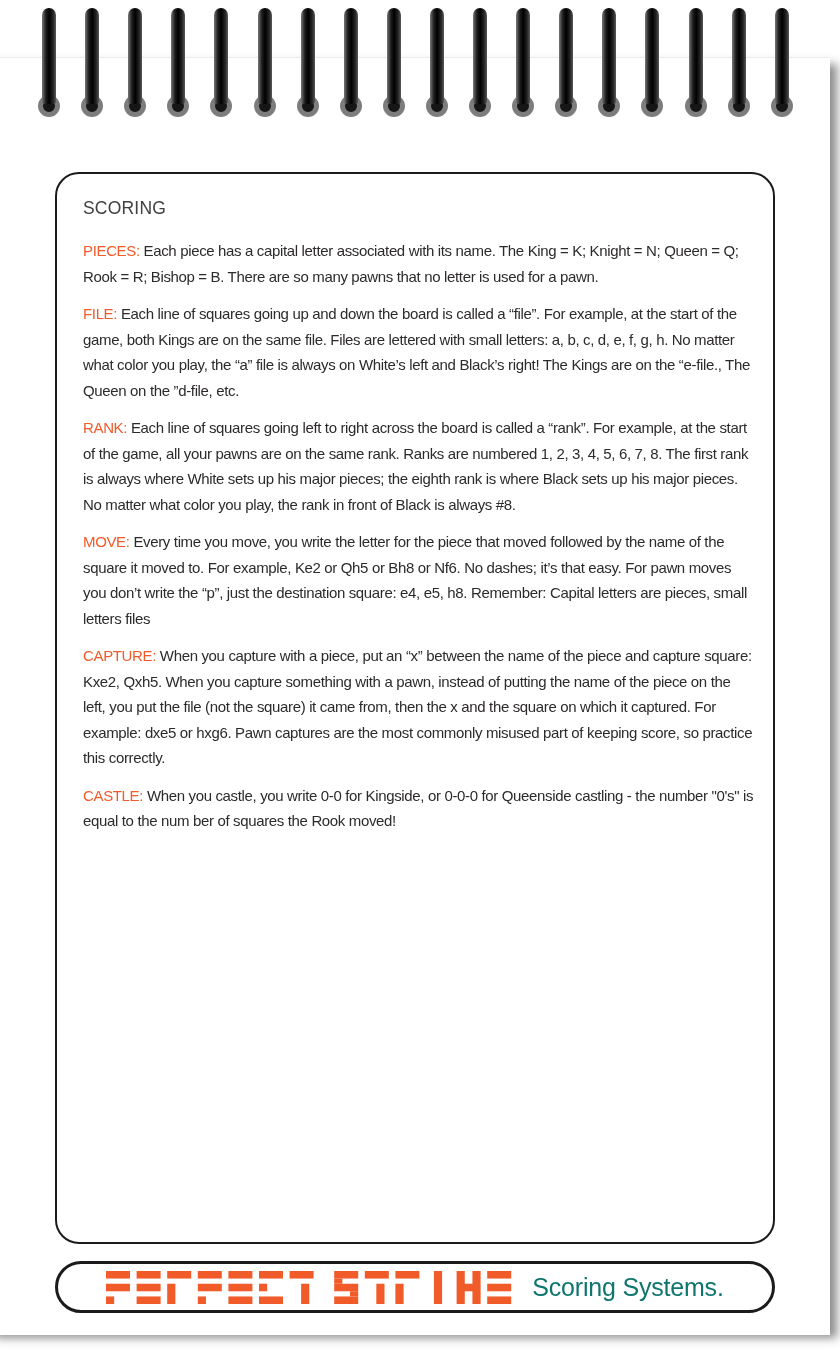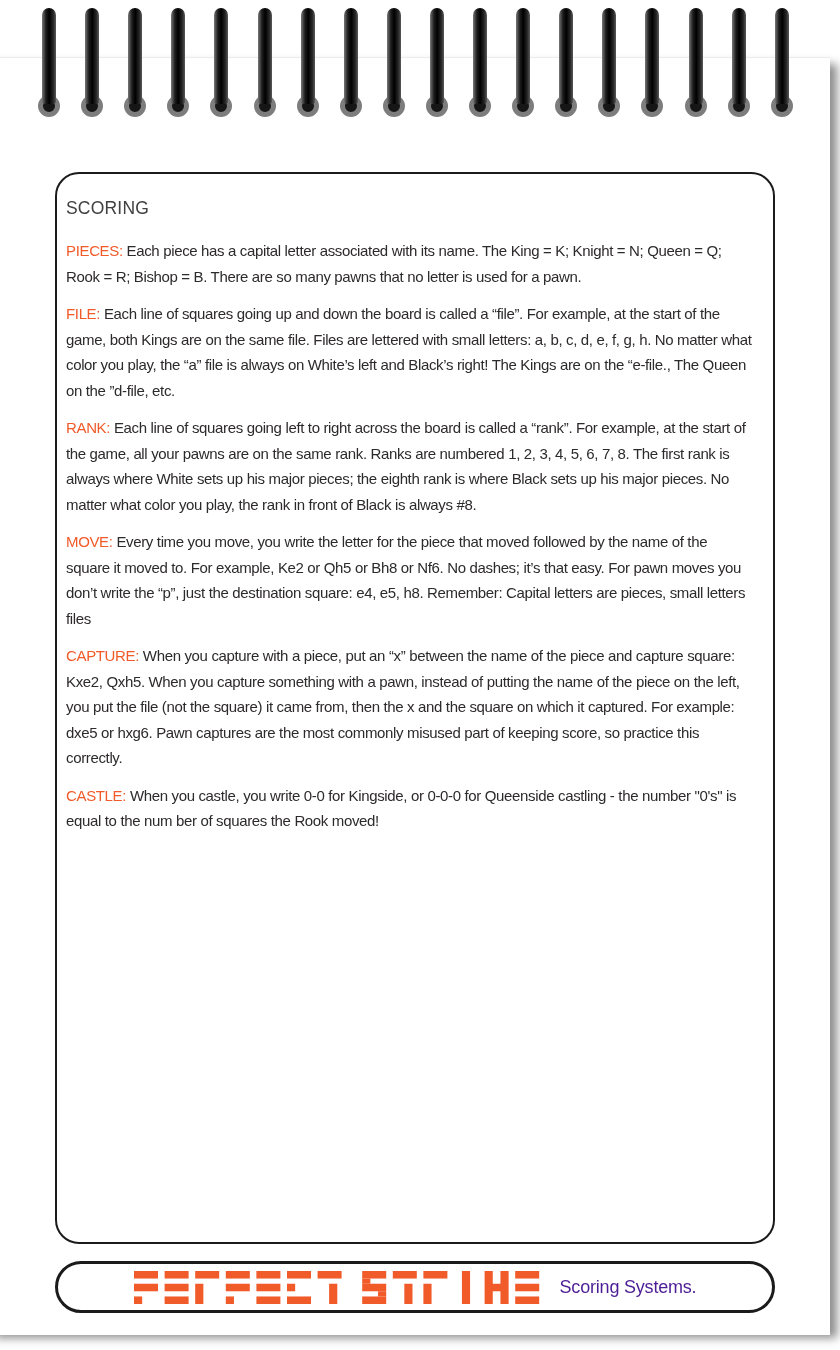--- a/index.html
+++ b/index.html
@@ -23,40 +23,40 @@
   }
   .post .bar{
     position:absolute;top:8px;left:-7px;width:14px;height:96px;
     border-radius:7px 7px 3px 3px;
     background:linear-gradient(90deg,#787878 0%,#1d1d1d 28%,#000 52%,#262626 80%,#5a5a5a 100%);
   }
   
   .content-box{
     position:absolute;left:55px;top:172px;width:720px;height:1072px;box-sizing:border-box;
     background:#fff;border:2.5px solid var(--border);border-radius:24px;
-    padding:21px 19px 0 9px;
+    padding:21px 19px 0 26px;
   }
   .title{
     margin:0 0 17px 0;font-size:17.5px;font-weight:normal;color:var(--title);
     letter-spacing:0.2px;line-height:26px;
   }
   .section{
     margin:0 0 12px 0;font-size:15px;line-height:25.5px;color:var(--ink);
     letter-spacing:-0.35px;white-space:pre-wrap;
   }
   .section .label{color:var(--accent);}
   
   .pill{
     position:absolute;left:55px;top:1261px;width:720px;height:52px;box-sizing:border-box;
     background:#fff;border:3px solid var(--border);border-radius:27px;
     display:flex;align-items:center;justify-content:center;gap:20px;
   }
   .logo{display:inline-flex;align-items:center;}
   .logo svg{display:block;}
-  .tagline{font-size:18px;color:#4c1d95;letter-spacing:-0.2px;}
+  .tagline{font-size:25px;color:#0f766e;letter-spacing:-0.2px;}
 </style>
 </head>
 <body style="--accent: #F15A29; --ink: #2D2A2B; --border: #1B1B1B; --title: #414042;">
 
 <div class="stage">
   <div class="sheet"></div>
   <div id="binding">
       <div class="post" style="left: 49px;">
         <div class="ring"></div>
         <div class="bar"></div>

